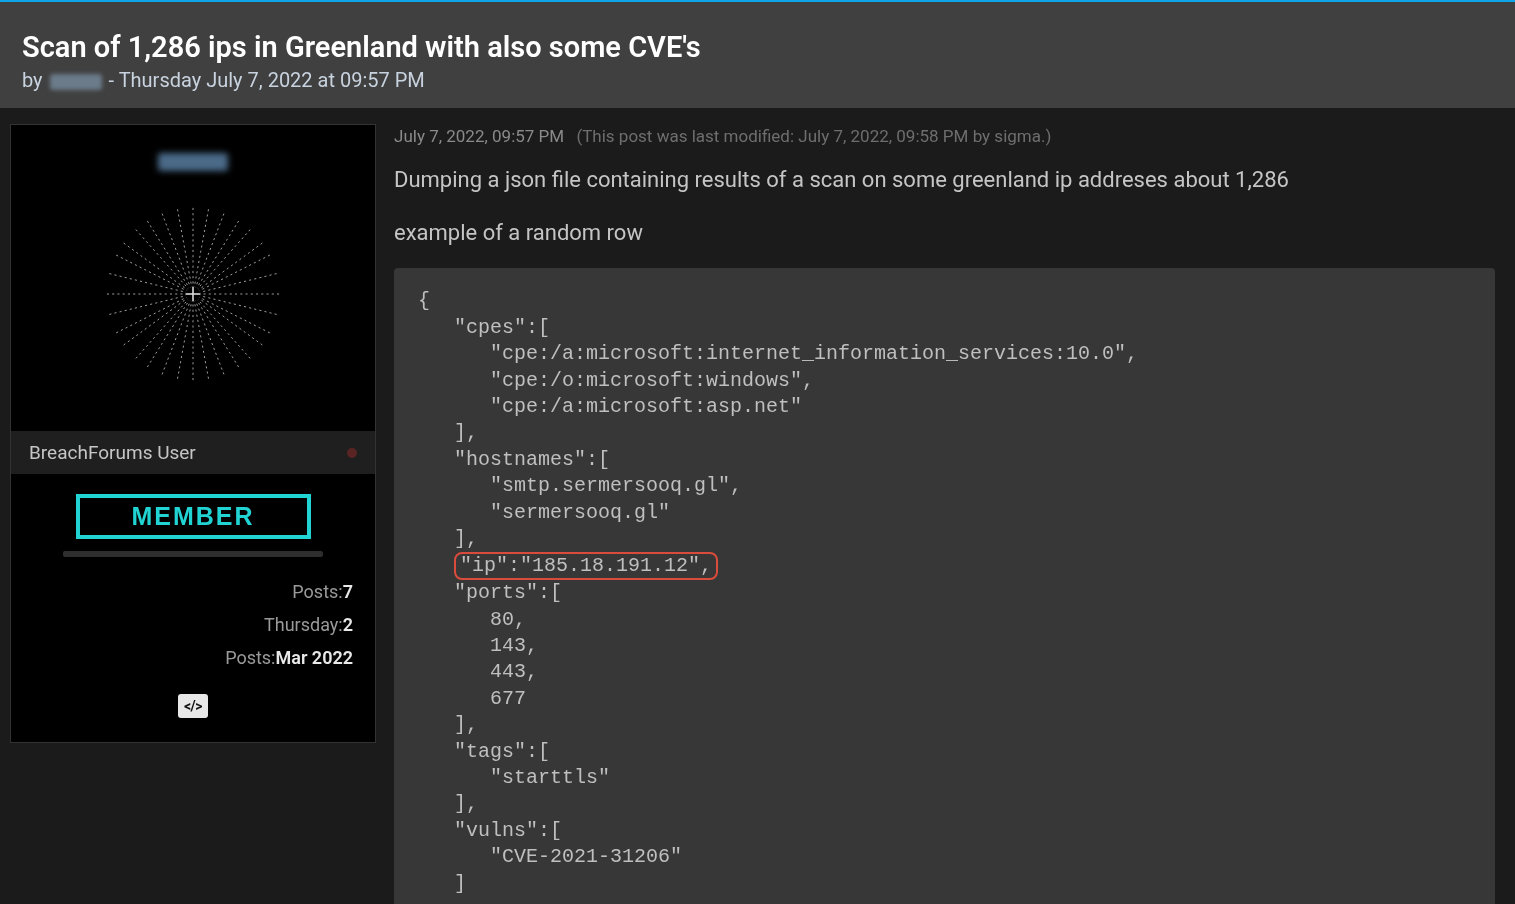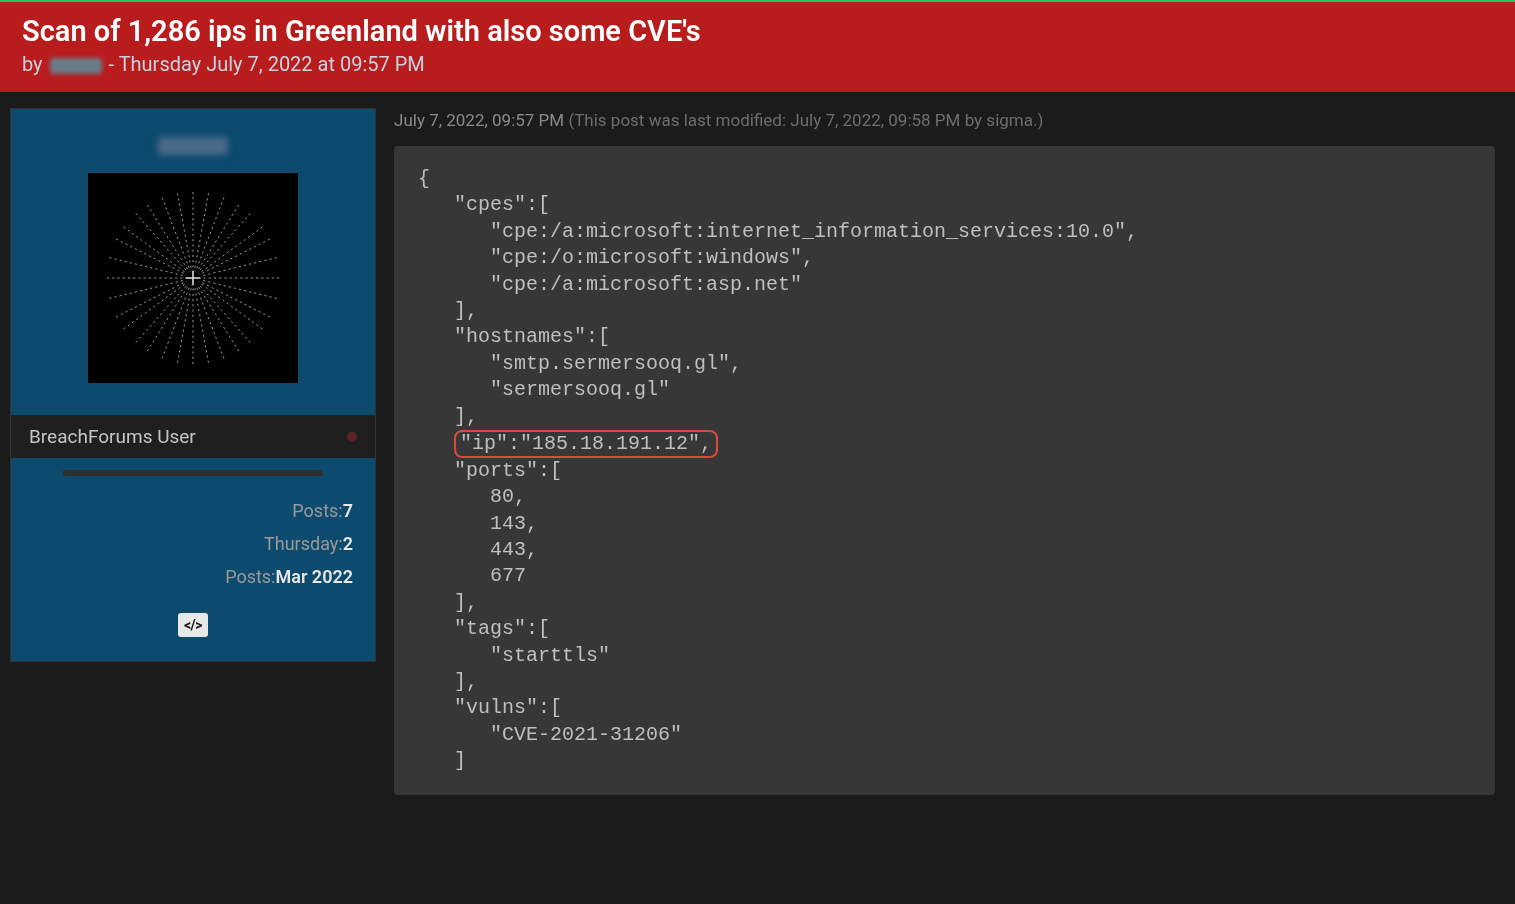--- a/index.html
+++ b/index.html
@@ -4,23 +4,23 @@
 <style>
   * { margin: 0; padding: 0; box-sizing: border-box; }
   body {
     background: #1b1b1b;
     font-family: -apple-system, BlinkMacSystemFont, "Segoe UI", Roboto, Helvetica, Arial, sans-serif;
     color: #c5c5c5;
     width: 1515px;
     min-height: 904px;
   }
   .header-bar {
-    background: #b91c1c;
-    padding: 12px 22px 16px 22px;
-    border-top: 2px solid #22c55e;
+    background: #404040;
+    padding: 28px 22px 16px 22px;
+    border-top: 2px solid #0ea5e9;
   }
   .thread-title {
     color: #ffffff;
     font-size: 29px;
     font-weight: 600;
     margin-bottom: 4px;
   }
   .byline {
     color: #c8d3df;
     font-size: 20px;
@@ -38,21 +38,21 @@
   .main-area {
     display: flex;
     padding: 16px 10px 0 10px;
     gap: 18px;
   }
   .user-column {
     width: 366px;
     flex-shrink: 0;
   }
   .user-card {
-    background: #0c4a6e;
+    background: #000000;
     border: 1px solid #333;
     padding: 18px 18px 24px 18px;
   }
   .username-blur {
     display: block;
     margin: 10px auto 18px auto;
     width: 70px;
     height: 18px;
     background: #4a6a88;
     border-radius: 3px;
@@ -138,20 +138,21 @@
     padding-top: 2px;
     padding-right: 10px;
   }
   .post-meta {
     color: #8a8a8a;
     font-size: 17px;
     margin-bottom: 16px;
   }
   .post-meta .mod-note {
     color: #6e6e6e;
+    margin-left: 8px;
   }
   .post-body {
     color: #c5c5c5;
     font-size: 22px;
     line-height: 1.6;
   }
   .post-body p { margin-bottom: 18px; }
   .code-block {
     background: #373737;
     border-radius: 4px;
@@ -230,20 +231,21 @@
           <line x1="93" y1="100" x2="107" y2="100" stroke="#ddd" stroke-width="1.5"></line>
           <line x1="100" y1="93" x2="100" y2="107" stroke="#ddd" stroke-width="1.5"></line>
         </svg>
       </div>
 
       <div class="user-rank-row">
         <span>BreachForums User</span>
         <span class="status-dot"></span>
       </div>
 
+      <div class="member-badge">MEMBER</div>
 
       <div class="faint-bar"></div>
 
       <div class="stats">
         <div class="stat-row">
           <span>Posts:</span>
           <span class="value">7</span>
         </div>
         <div class="stat-row">
           <span>Thursday:</span>
@@ -260,20 +262,22 @@
       </div>
     </div>
   </div>
 
   <div class="content-column">
     <div class="post-meta">
       <span>July 7, 2022, 09:57 PM</span>
       <span class="mod-note">(This post was last modified: July 7, 2022, 09:58 PM by sigma.)</span>
     </div>
     <div class="post-body">
+      <p>Dumping a json file containing results of a scan on some greenland ip addreses about 1,286</p>
+      <p>example of a random row</p>
 
       <div class="code-block"><span>{</span>
 <span>   "cpes":[</span>
 <span>      "cpe:/a:microsoft:internet_information_services:10.0",</span>
 <span>      "cpe:/o:microsoft:windows",</span>
 <span>      "cpe:/a:microsoft:asp.net"</span>
 <span>   ],</span>
 <span>   "hostnames":[</span>
 <span>      "smtp.sermersooq.gl",</span>
 <span>      "sermersooq.gl"</span>

